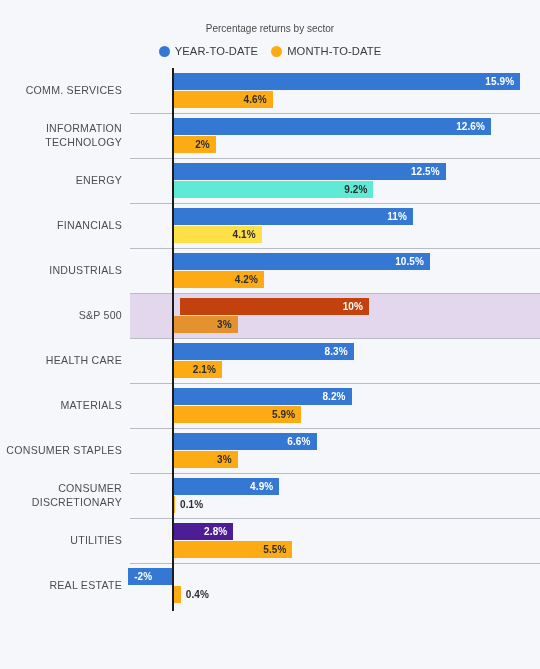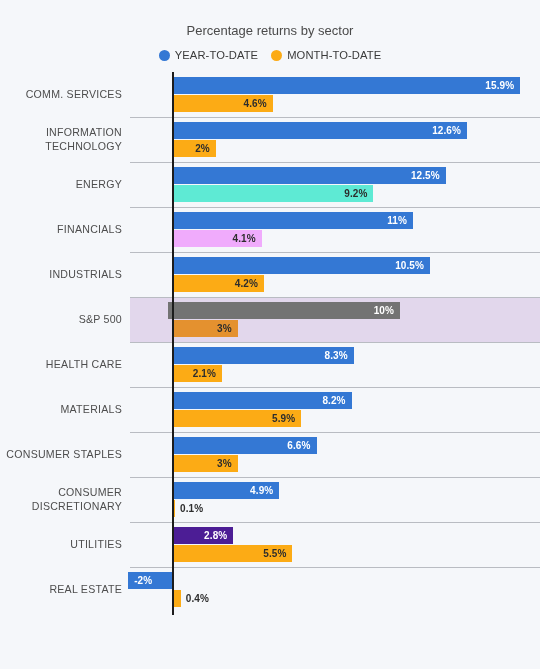--- a/index.html
+++ b/index.html
@@ -34,21 +34,21 @@
     font-size: 26.5px;
     font-weight: bold;
     letter-spacing: -0.4px;
     line-height: 1.13;
     color: #2b2b2b;
     padding: 0 18px;
   }
 
   .chart-subtitle {
     margin-top: 10px;
-    font-size: 13px;
+    font-size: 10px;
     color: #4a4a4a;
     font-weight: normal;
   }
 
   .legend {
     margin-top: 11px;
     display: flex;
     justify-content: center;
     align-items: center;
     gap: 13px;
@@ -208,21 +208,21 @@
       </div>
       <div class="row" style="top: 45px;">
         <div class="gridline" style="background: rgb(185, 188, 194);"></div>
         <div class="row-label">
           <div>
             <div>INFORMATION</div>
             <div>TECHNOLOGY</div>
           </div>
         </div>
         <div class="bars">
-          <div class="bar bar-ytd" style="left: 172px; width: 295px; background: rgb(52, 120, 212);">
+          <div class="bar bar-ytd" style="left: 172px; width: 319px; background: rgb(52, 120, 212);">
             <span class="bar-value val-inside-right val-on-blue">12.6%</span>
           </div>
           <div class="bar bar-mtd" style="left: 172px; width: 43.8px; background: rgb(252, 171, 21);">
             <span class="bar-value val-inside-right val-on-orange">2%</span>
           </div>
         </div>
       </div>
       <div class="row" style="top: 90px;">
         <div class="gridline" style="background: rgb(185, 188, 194);"></div>
         <div class="row-label">
@@ -243,21 +243,21 @@
         <div class="gridline" style="background: rgb(185, 188, 194);"></div>
         <div class="row-label">
           <div>
             <div>FINANCIALS</div>
           </div>
         </div>
         <div class="bars">
           <div class="bar bar-ytd" style="left: 172px; width: 240.9px; background: rgb(52, 120, 212);">
             <span class="bar-value val-inside-right val-on-blue">11%</span>
           </div>
-          <div class="bar bar-mtd" style="left: 172px; width: 89.79px; background: #f0abfc;">
+          <div class="bar bar-mtd" style="left: 172px; width: 89.79px; background: #fde047;">
             <span class="bar-value val-inside-right val-on-orange">4.1%</span>
           </div>
         </div>
       </div>
       <div class="row" style="top: 180px;">
         <div class="gridline" style="background: rgb(185, 188, 194);"></div>
         <div class="row-label">
           <div>
             <div>INDUSTRIALS</div>
           </div>
@@ -273,21 +273,21 @@
       </div>
       <div class="row" style="top: 225px;">
         <div class="row-highlight" style="background: rgb(226, 215, 236);"></div>
         <div class="gridline" style="background: rgb(185, 188, 194);"></div>
         <div class="row-label">
           <div>
             <div>S&amp;P 500</div>
           </div>
         </div>
         <div class="bars">
-          <div class="bar bar-ytd" style="left: 168px; width: 232px; background: #737373;">
+          <div class="bar bar-ytd" style="left: 180px; width: 189px; background: #c2410c;">
             <span class="bar-value val-inside-right val-on-blue">10%</span>
           </div>
           <div class="bar bar-mtd" style="left: 172px; width: 65.7px; background: rgb(228, 145, 47);">
             <span class="bar-value val-inside-right val-on-orange">3%</span>
           </div>
         </div>
       </div>
       <div class="row" style="top: 270px;">
         <div class="gridline" style="background: rgb(185, 188, 194);"></div>
         <div class="row-label">

